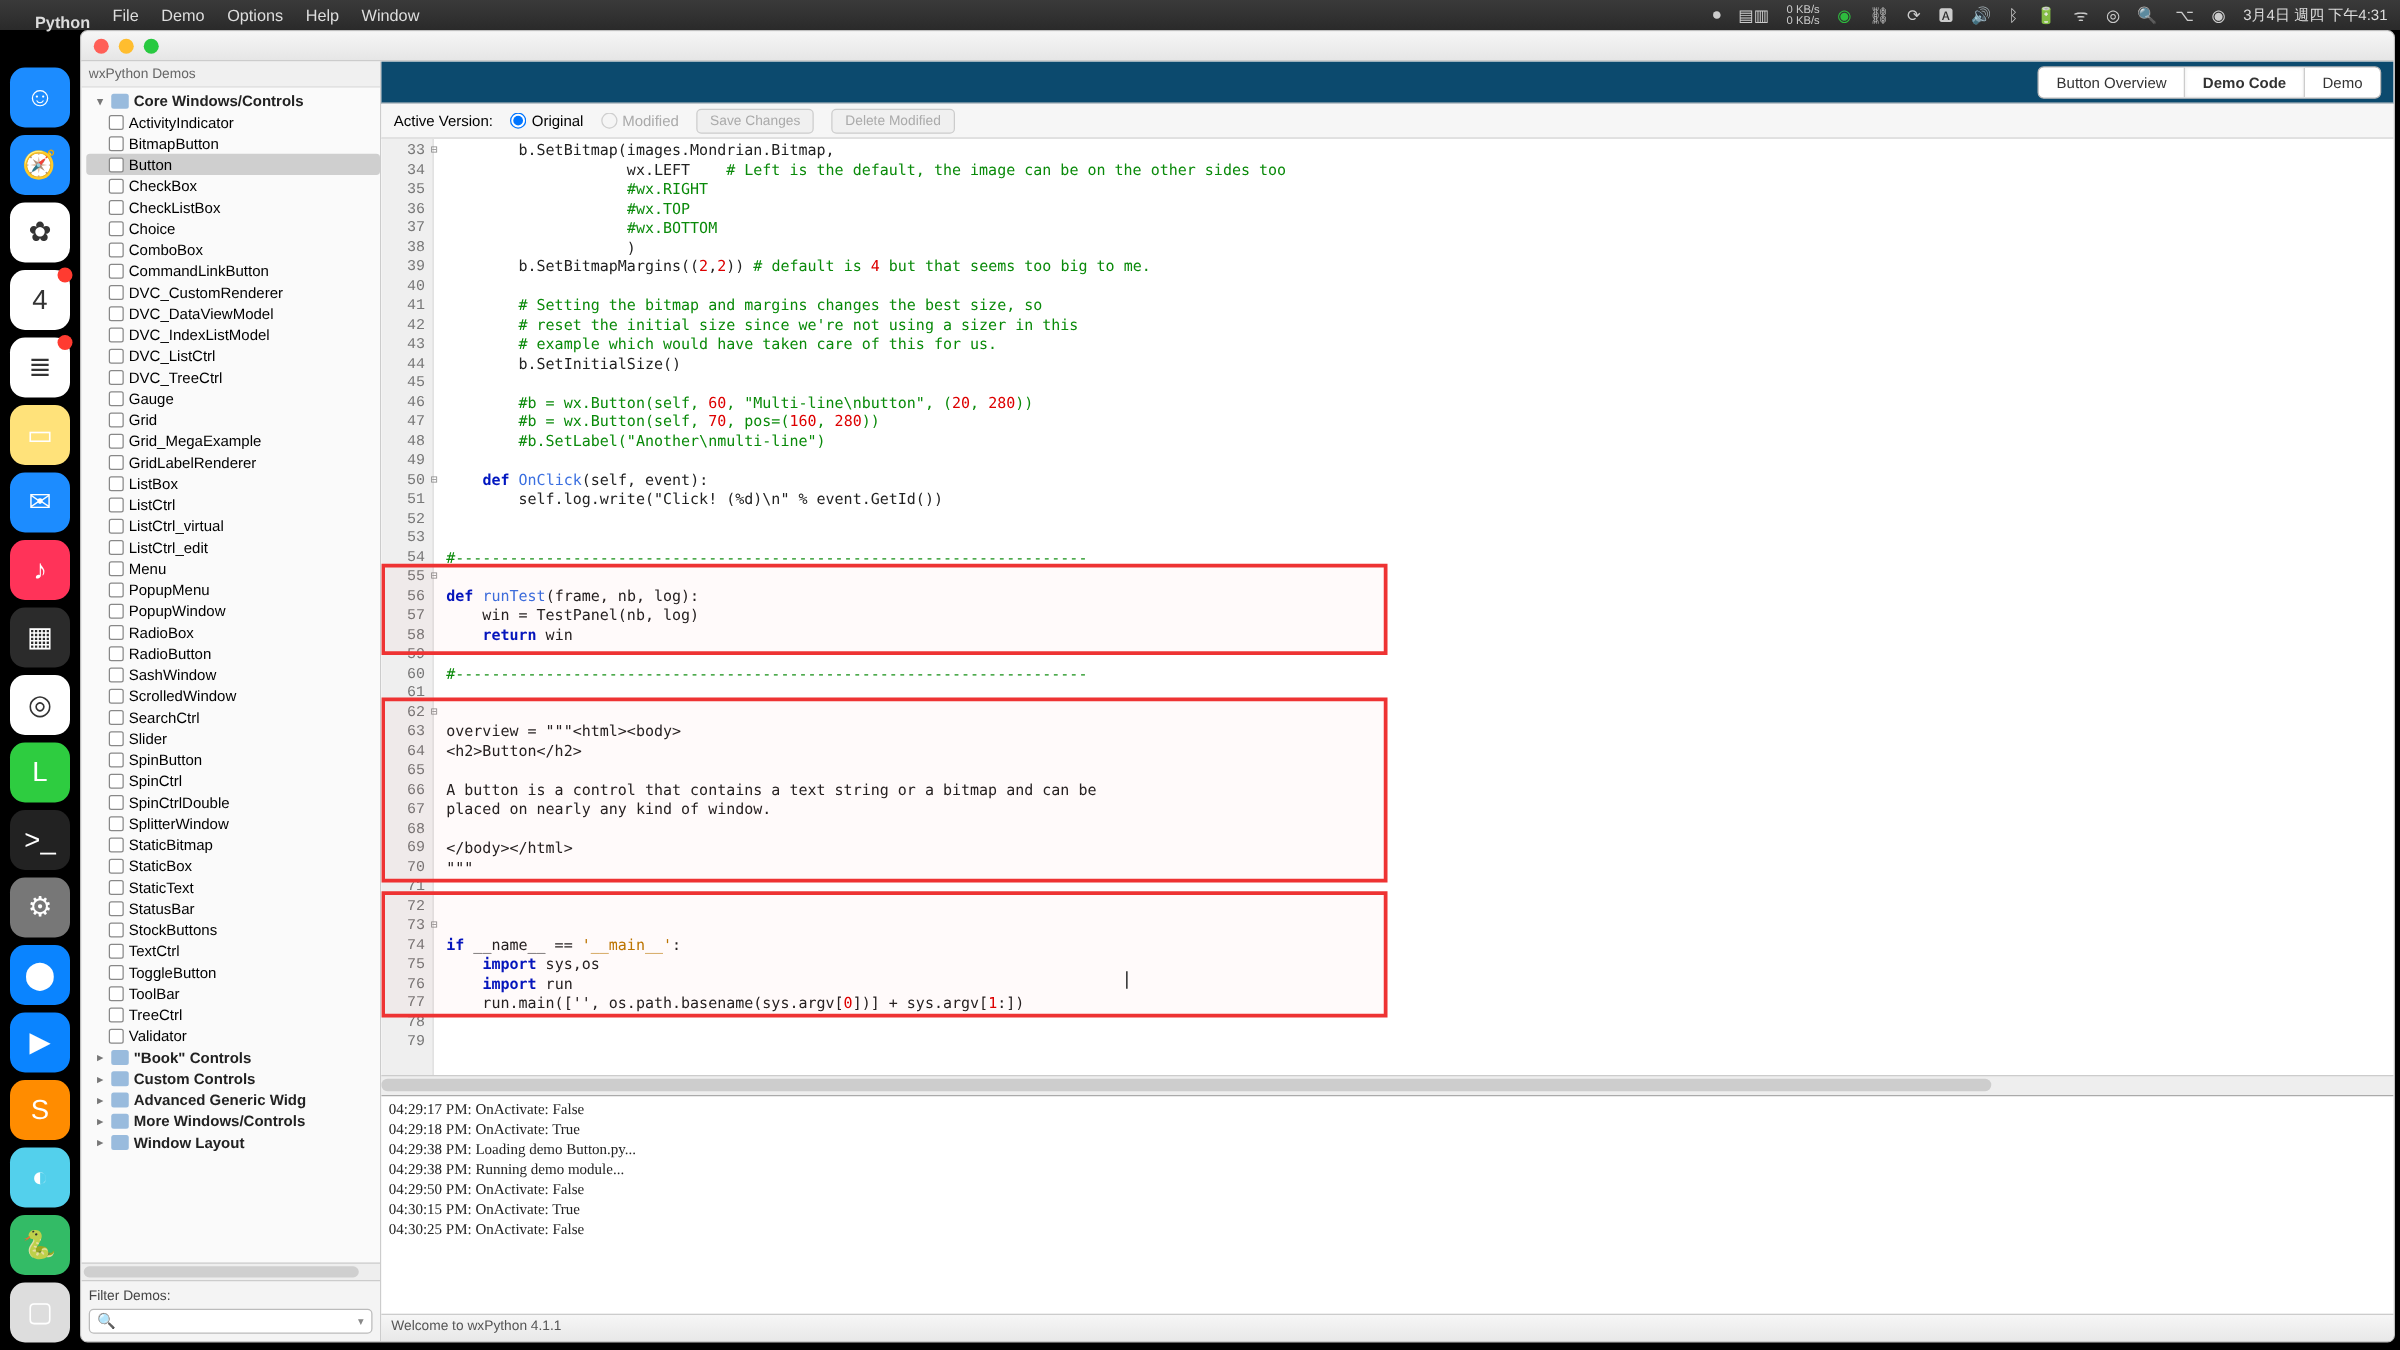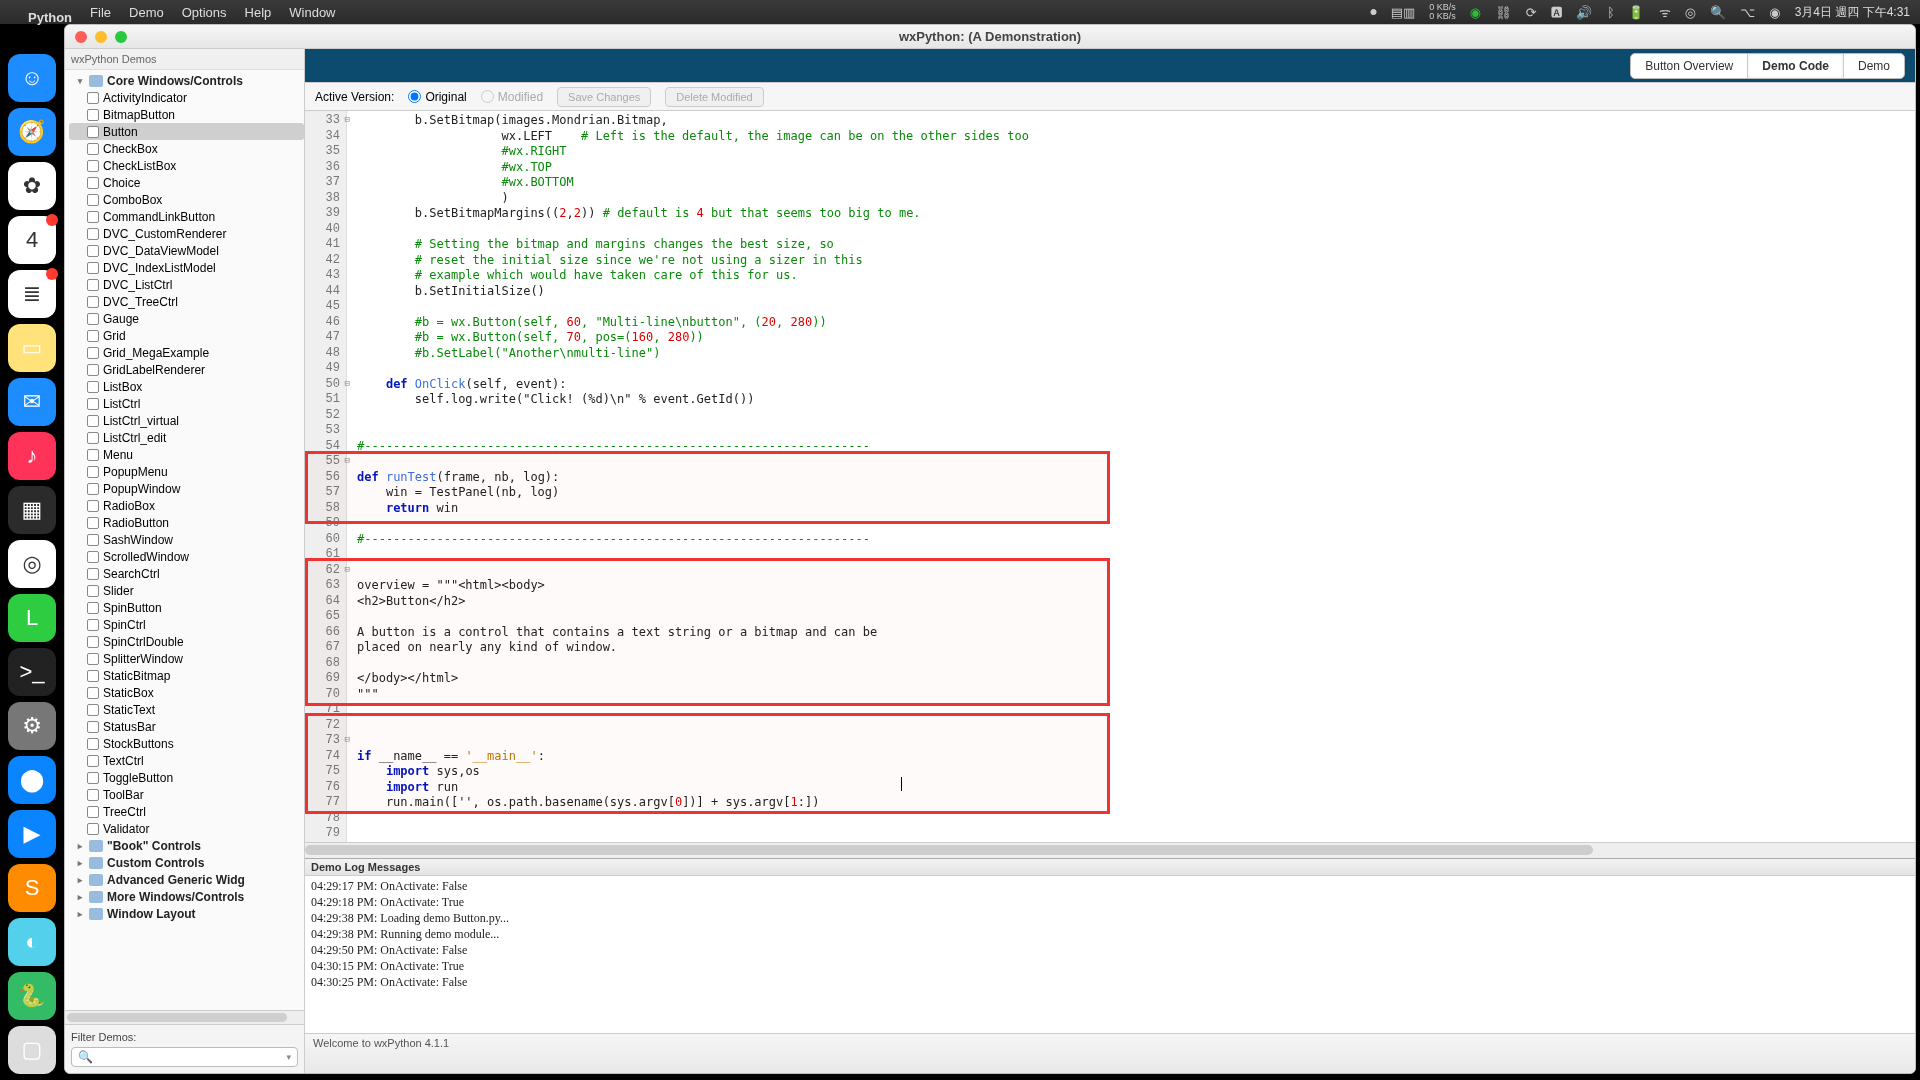--- a/index.html
+++ b/index.html
@@ -202,21 +202,21 @@
   padding:2px 6px; font-size:11px; font-weight:600; color:#333;
 }
 .log-body{
   flex:1; overflow:hidden;
   font-size:12px; padding:2px 6px; line-height:16px;
   font-family:-apple-system;
   color:#222;
 }
 
 .statusbar {
-  height:40px; background:linear-gradient(#f6f6f6,#e8e8e8);
+  height:22px; background:linear-gradient(#f6f6f6,#e8e8e8);
   border-top:1px solid #ccc;
   font-size:11px; color:#555; padding:3px 8px;
 }
 
 .sb-hscroll { height:14px; background:#eee; border-top:1px solid #ccc; position:relative;}
 .sb-hscroll .thumb{ position:absolute; left:2px; width:92%; top:2px; height:9px; background:#cfcfcf; border-radius:5px;}
 </style>
 </head>
 <body>
 
@@ -270,21 +270,20 @@
     <div class="dock-item" style="background: rgb(221, 221, 221);">▢</div>
   </div>
 
 <div class="window">
   <div class="titlebar">
     <div class="traffic">
       <span class="tr-close"></span>
       <span class="tr-min"></span>
       <span class="tr-max"></span>
     </div>
-    <div class="wintitle">wxPython: (A Demonstration)</div>
   </div>
 
   <div class="window-body">
 
     <div class="sidebar">
       <div class="sb-title">wxPython Demos</div>
       <div class="tree" id="tree">
           <div class="tree-row group">
             <span class="disclosure">▾</span>
             <span class="groupicon"></span>
@@ -631,21 +630,20 @@
           <div class="hl-box" style="left:-42px; top:447px; width:805px; height:148px;"></div>
           <div class="hl-box" style="left:-42px; top:602px; width:805px; height:101px;"></div>
           <span class="caret" style="left:554px; top:666px;"></span>
         </div>
       </div>
       <div class="hscroll">
           <div class="thumb"></div>
         </div>
 
       <div class="log-panel">
-        <div class="log-head">Demo Log Messages</div>
         <div class="log-body" id="logbody">
             <div>04:29:17 PM: OnActivate: False</div>
             <div>04:29:18 PM: OnActivate: True</div>
             <div>04:29:38 PM: Loading demo Button.py...</div>
             <div>04:29:38 PM: Running demo module...</div>
             <div>04:29:50 PM: OnActivate: False</div>
             <div>04:30:15 PM: OnActivate: True</div>
             <div>04:30:25 PM: OnActivate: False</div>
           </div>
       </div>

